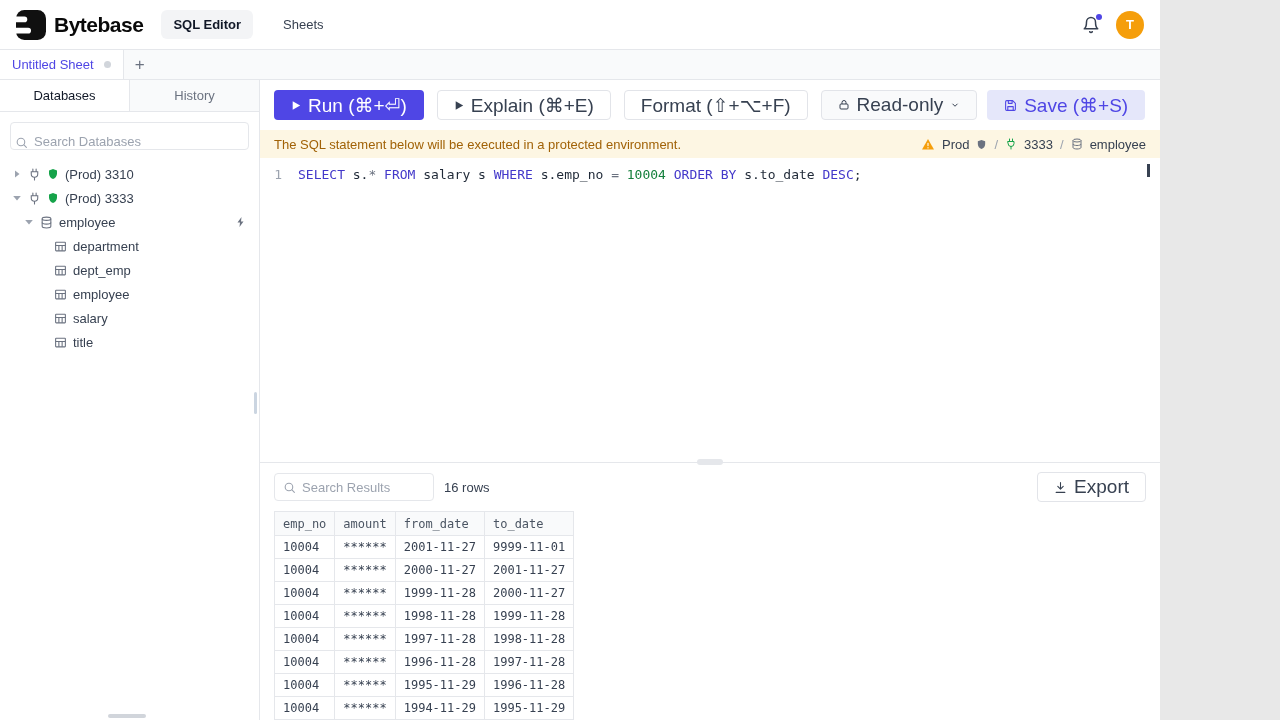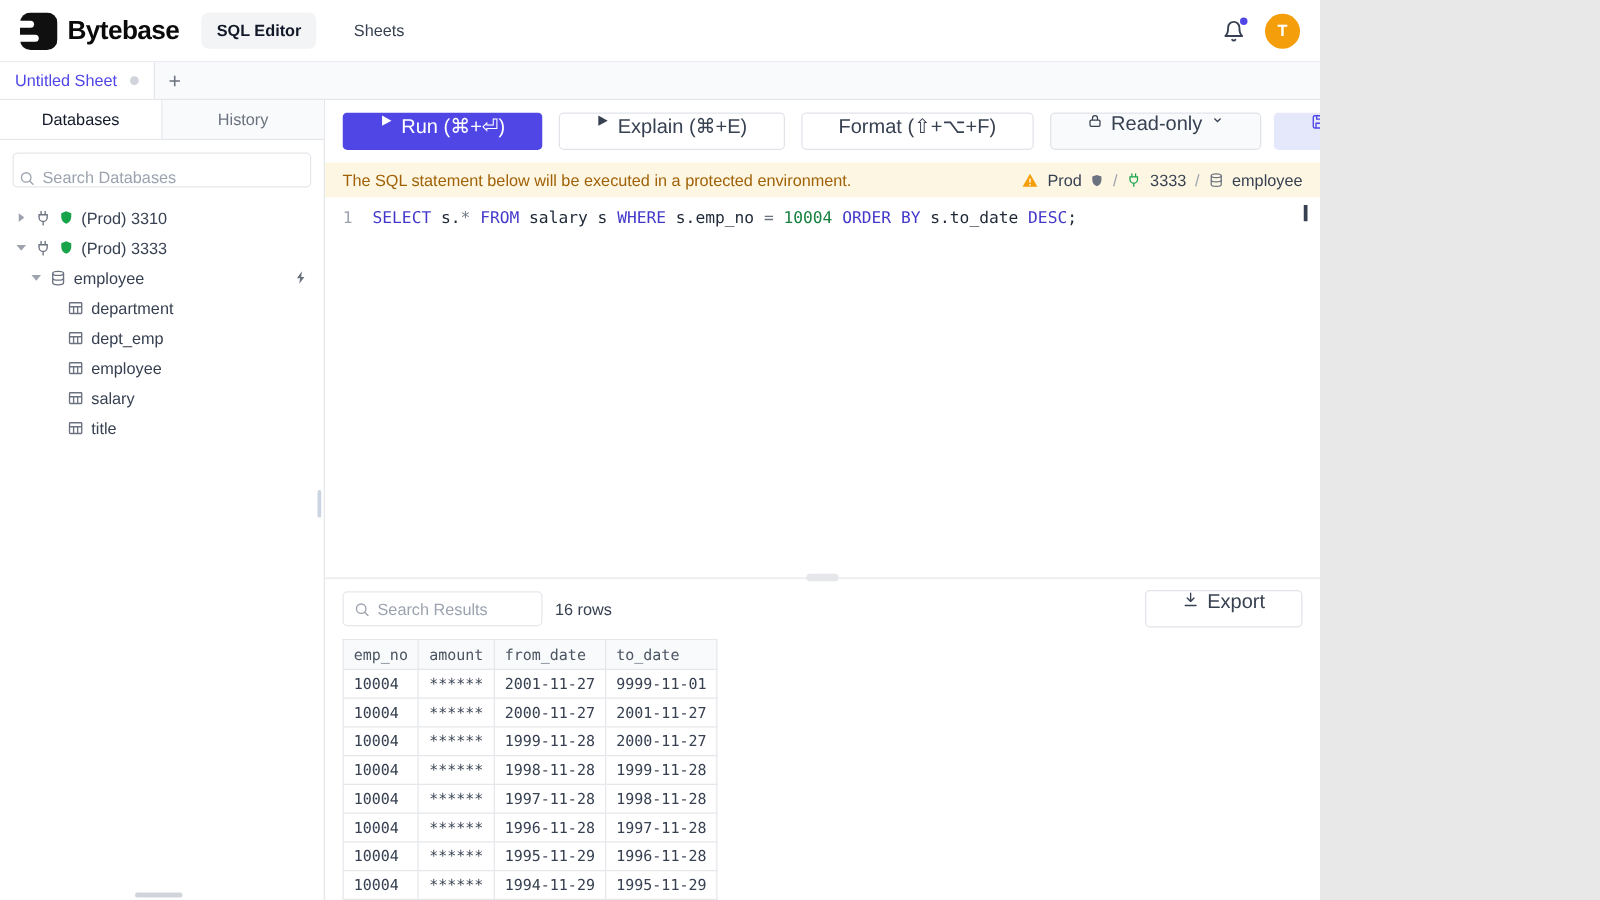--- a/index.html
+++ b/index.html
@@ -1,17 +1,17 @@
 <!DOCTYPE html>
 <html><head>
 <meta charset="utf-8">
 <style>
   *{box-sizing:border-box;margin:0;padding:0}
   html,body{background:#e8e8e8}
-  .app{width:1056px;height:720px;background:#fff;position:relative;overflow:hidden;
+  .app{width:1160px;height:720px;background:#fff;position:relative;overflow:hidden;
        display:flex;flex-direction:column;color:#1f2937;
        font-family:"Liberation Sans","DejaVu Sans",sans-serif;font-size:13px}
 
   
   .topbar{height:50px;flex:none;display:flex;align-items:center;gap:18px;padding:0 16px;border-bottom:1px solid #e5e7eb}
   .brand{display:flex;align-items:center;gap:8px}
   .brand-name{font-size:21px;font-weight:700;letter-spacing:-.5px;color:#0a0a0a}
   .nav-item{padding:7px 12px;border-radius:6px;color:#374151;cursor:pointer}
   .nav-item.active{background:#f3f4f6;color:#111827;font-weight:700}
   .topbar-right{margin-left:auto;display:flex;align-items:center;gap:16px}
@@ -44,21 +44,21 @@
   .ticon{display:flex;align-items:center;flex:none}
   .ticon svg{display:block}
   .trailing{margin-left:auto}
   .sidebar-resize{position:absolute;right:2px;top:312px;width:3px;height:22px;background:#cbd5e1;border-radius:2px;cursor:col-resize}
   .side-hscroll{position:absolute;left:108px;bottom:2px;width:38px;height:4px;background:#d1d5db;border-radius:2px;cursor:pointer}
 
   
   .main{flex:1;display:flex;flex-direction:column;min-width:0}
   .toolbar{height:50px;flex:none;display:flex;align-items:center;gap:13px;padding:0 14px}
   .toolbar-right{margin-left:auto;display:flex;align-items:center;gap:10px}
-  .btn{height:30px;display:flex;gap:7px;padding:0 29px;border-radius:4px;font-size:16px;cursor:pointer;border:1px solid transparent;background:#fff;color:#374151;white-space:nowrap}
+  .btn{height:30px;display:flex;align-items:center;gap:7px;padding:0 16px;border-radius:4px;font-size:19px;cursor:pointer;border:1px solid transparent;background:#fff;color:#374151;white-space:nowrap}
   .btn svg{flex:none}
   .btn-run{background:var(--accent);color:#fff}
   .btn-outline{border-color:#e2e4e9}
   .btn-readonly{background:#f9fafb;border-color:#e2e4e9}
   .btn-save{background:#e5e7fa;color:var(--accent)}
   .btn-share{color:#6b7280}
 
   
   .banner{height:28px;flex:none;background:var(--banner-bg);display:flex;align-items:center;padding:0 14px}
   .banner-msg{color:var(--banner-text)}

